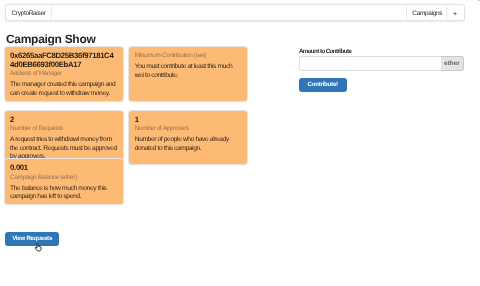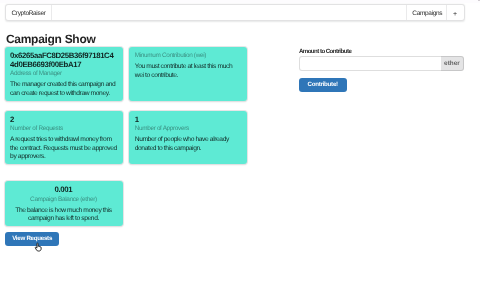--- a/index.html
+++ b/index.html
@@ -27,21 +27,21 @@
   .mi-campaigns { width:40px; border-left:1px solid #eaeaeb; padding-left:2.6px; }
   .mi-add { width:18px; border-left:1px solid #eaeaeb; font-size:7px; letter-spacing:0; }
 
   
   .page-title { position:absolute; left:6px; top:32.2px; font-size:12px;
                 font-weight:bold; letter-spacing:-.3px;
                 color:rgba(0,0,0,.87); line-height:1.2; }
 
   
   .card {
-    position:absolute; background:#5eead4; border-radius:3px;
+    position:absolute; background:#fdba74; border-radius:3px;
     box-shadow:0 1px 2px 0 #dfdfe0, 0 0 0 1px #e6e6e7;
     box-sizing:border-box;
   }
   .card .body { padding:4.1px 6px 2.4px 5.5px; }
   .card .hd { font-size:7.8px; font-weight:bold; letter-spacing:-.36px;
               color:rgba(0,0,0,.85); line-height:9.1px; overflow-wrap:anywhere; }
   .card .meta { font-size:6.4px; letter-spacing:-.33px; color:rgba(0,0,0,.4);
                 line-height:7.6px; margin-top:1.6px; }
   .card .desc { font-size:6.7px; letter-spacing:-.4px; color:rgba(0,0,0,.82);
                 line-height:8.4px; margin-top:3.4px; }
@@ -85,21 +85,21 @@
   .cursor { position:absolute; left:35.2px; top:242.6px; width:6.6px; height:8.3px;
             pointer-events:none; line-height:0; }
   .cursor svg { display:block; overflow:visible; }
 
   
   .card-row { position:absolute; left:4.6px; width:242.8px; display:flex;
               justify-content:space-between; align-items:stretch; }
   .card-row .card { position:relative; left:auto; top:auto; width:118.2px; }
   #r0 { top:46.5px; }
   #r1 { top:110.6px; }
-  #r2 { top:181px;text-align:center; }
+  #r2 { top:159px; }
   #viewreq { left:5.2px; top:231.7px; width:53.8px; height:14px; padding-top:1.4px; }
   #contribute { left:298.8px; top:77.8px; width:47.8px; height:14px; padding-top:1.4px; }
 </style>
 </head>
 <body>
 
 <div class="top-band"></div>
 <div class="scroll-corner"></div>
 
 <div class="menu">

